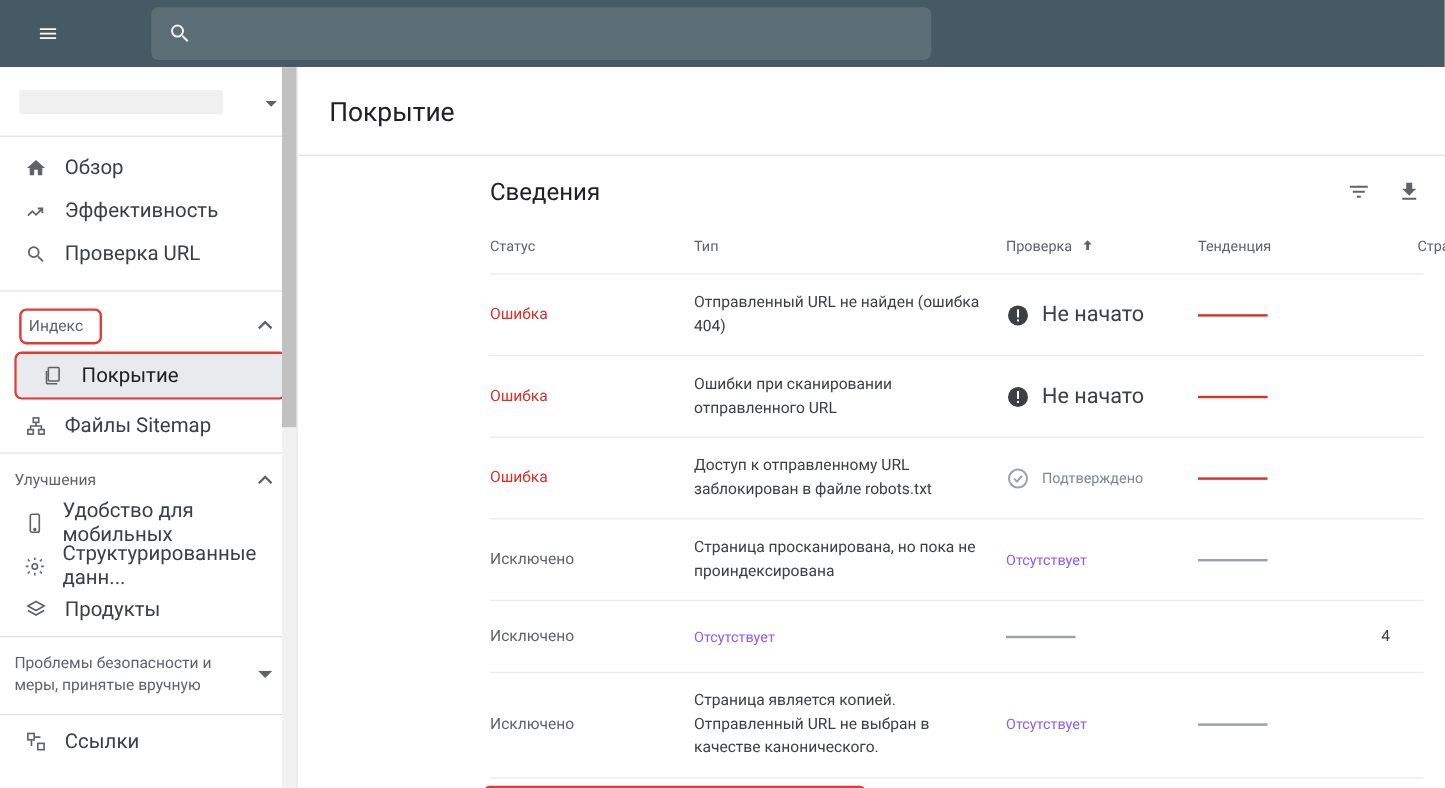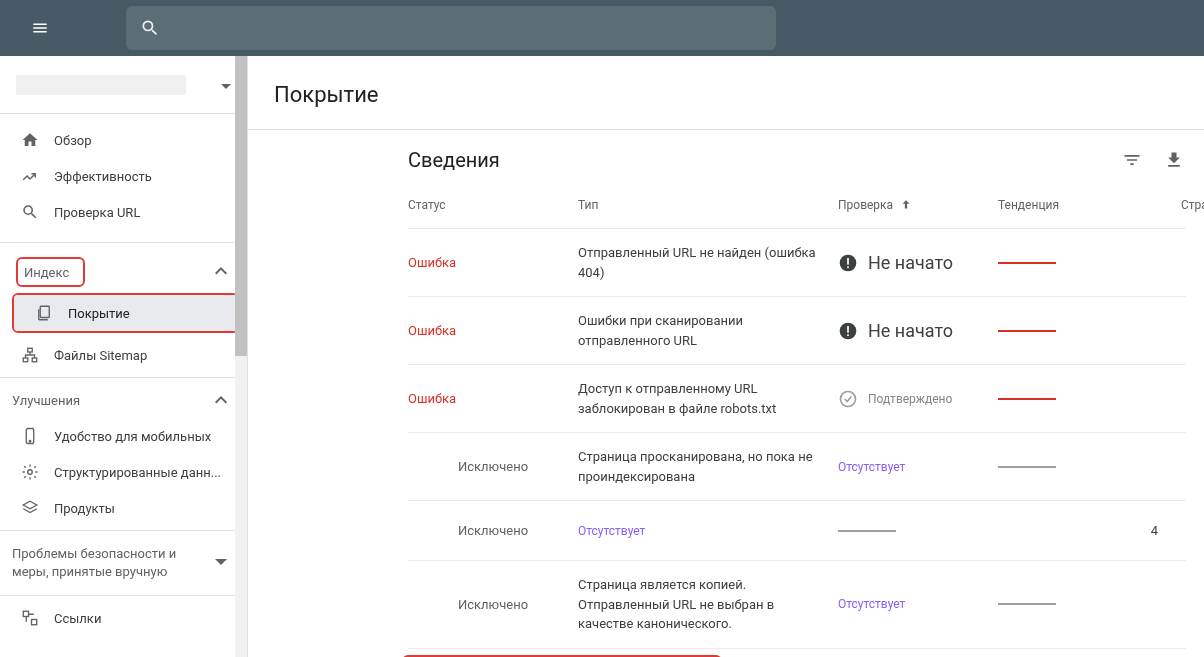--- a/index.html
+++ b/index.html
@@ -18,21 +18,21 @@
 .layout { display: flex; height: calc(657px - 56px); }
 .sidebar { width: 248px; background: #fff; border-right: 1px solid #e0e0e0; display: flex; flex-direction: column; position: relative; }
 .scrollbar { position: absolute; right: 0; top: 0; width: 12px; background: #f1f1f1; height: 100%; }
 .scrollbar-thumb { background: #c1c1c1; width: 12px; height: 300px; border-radius: 0; }
 
 .property-selector { height: 58px; display: flex; align-items: center; padding: 0 16px; border-bottom: 1px solid #e0e0e0; justify-content: space-between; }
 .property-placeholder { background: #f0f0f0; width: 170px; height: 20px; border-radius: 2px; }
 .dropdown-arrow { color: #5f6368; }
 
 .nav-section { padding: 8px 0; }
-.nav-item { display: flex; align-items: center; height: 36px; padding: 0 20px; cursor: pointer; color: #3c4043; font-size: 13px; }
+.nav-item { display: flex; align-items: center; height: 36px; padding: 0 20px; cursor: pointer; color: #3c4043; font-size: 17px; }
 .nav-item.active { background: #e8eaed; color: #202124; font-weight: 400; }
 .nav-item .icon { width: 20px; height: 20px; display: flex; align-items: center; justify-content: center; margin-right: 14px; color: #5f6368; }
 .nav-item .icon svg { width: 18px; height: 18px; }
 .nav-header { display: flex; align-items: center; justify-content: space-between; padding: 0 20px 0 12px; height: 36px; font-size: 13px; color: #5f6368; cursor: pointer; }
 .nav-divider { border-top: 1px solid #e0e0e0; margin: 4px 0; }
 
 .highlight-box { border: 2.5px solid #e53935; border-radius: 6px; }
 .highlight-section { margin: 2px 4px 0 4px; padding: 2px 14px 2px 6px; display: inline-flex; align-items: center; height: 30px; }
 .highlight-item { margin: 4px 8px 4px 12px; border-radius: 6px; }
 .highlight-item .nav-item { border-radius: 4px; }
@@ -47,21 +47,21 @@
 .details-actions .icon-btn { width: 24px; height: 24px; display: flex; align-items: center; justify-content: center; color: #5f6368; cursor: pointer; }
 
 
 .table-header, .table-row { display: grid; grid-template-columns: 170px 260px 160px 160px 80px; align-items: center; }
 .table-header { height: 46px; font-size: 12px; color: #5f6368; }
 .table-header .col { display: flex; align-items: center; }
 .col-check { justify-content: flex-start; }
 .col-pages { justify-content: flex-end; }
 .table-row { min-height: 60px; border-top: 1px solid #e8eaed; font-size: 13px; color: #3c4043; padding: 14px 0; }
 .status-error { color: #d93025; }
-.status-excluded { color: #5f6368; text-align: center; }
+.status-excluded { color: #5f6368; }
 .type-col { color: #3c4043; line-height: 1.5; padding-right: 18px; font-size: 13px; }
 .check-col { display: flex; align-items: center; gap: 10px; }
 .check-col svg { flex-shrink: 0; }
 .check-missing { color: #8b5cf6; font-size: 12px; }
 .check-started { color: #3c4043; font-size: 18px; }
 .check-confirmed { color: #80868b; font-size: 12px; }
 .trend-line { width: 58px; height: 2px; }
 .trend-red { background: #d93025; }
 .trend-gray { background: #9aa0a6; }
 .pages-col { text-align: right; font-size: 13px; }

